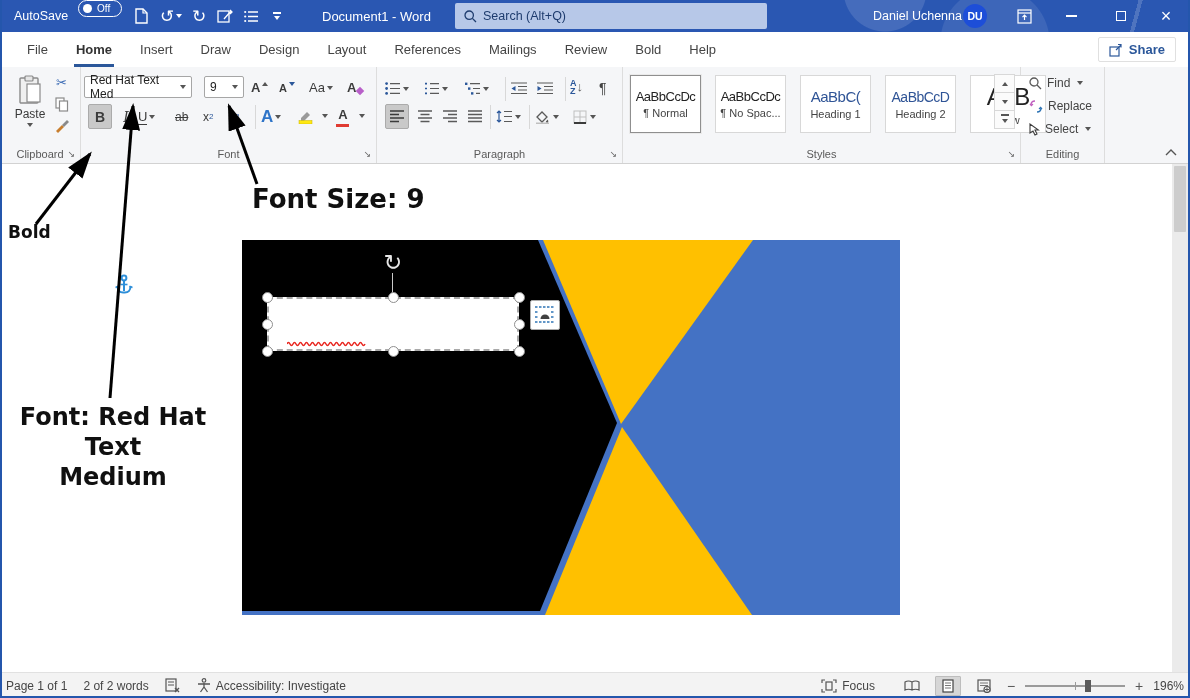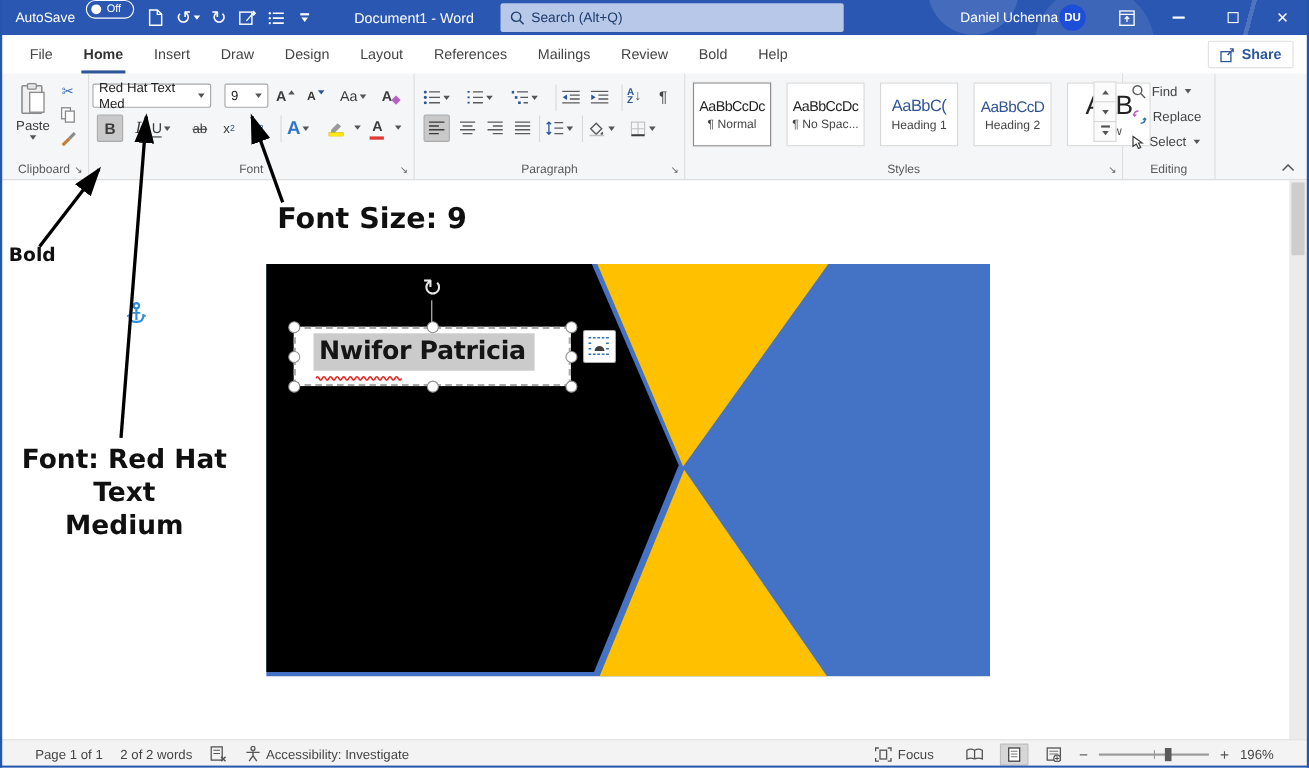--- a/index.html
+++ b/index.html
@@ -98,21 +98,21 @@
   .canvas > svg.bg{position:absolute;inset:0}
   .tbox{position:absolute;left:25px;top:57px;width:252px;height:54px;background:#fff;border:2px dashed #A9A9A9}
   .tbox-text{position:absolute;left:43px;top:63px;background:#CBCBCB;padding:3px 8px 5px 5px;font-family:"DejaVu Sans",sans-serif;font-weight:700;font-size:23px;letter-spacing:-.3px;color:#151515;white-space:nowrap}
   .squiggle{position:absolute;left:45px;top:101px}
   .hdl{position:absolute;width:11px;height:11px;border-radius:50%;background:#fff;border:1.5px solid #8F8F8F;z-index:6}
   .rot{position:absolute;left:139px;top:11px;width:24px;height:24px;color:#E6E6E6;font-size:22px;line-height:24px;text-align:center;font-family:"DejaVu Sans",sans-serif}
   .rline{position:absolute;left:150px;top:33px;width:1px;height:24px;background:#C9C9C9}
   .lopt{position:absolute;left:288px;top:60px;width:30px;height:30px;background:#fff;border:1px solid #ABABAB;display:flex;align-items:center;justify-content:center;border-radius:2px}
 
   
-  .statusbar{position:absolute;bottom:0;left:0;width:100%;height:26px;background:#F3F3F3;border-top:1px solid #E1E1E1;display:flex;align-items:center;justify-content:space-between;font-size:12px;color:#454545;padding:0 32px;z-index:6}
+  .statusbar{position:absolute;bottom:0;left:0;width:100%;height:26px;background:#F3F3F3;border-top:1px solid #E1E1E1;display:flex;align-items:center;justify-content:space-between;font-size:12px;color:#454545;padding:0 6px;z-index:6}
   .sb-left,.sb-right{display:flex;align-items:center;gap:16px}
   .sb-right{gap:10px}
   .sb-item{display:flex;align-items:center;gap:5px}
   .viewbtn{width:26px;height:20px;display:flex;align-items:center;justify-content:center;border-radius:1px}
   .viewbtn.active{background:#D6D6D6;border:1px solid #BDBDBD}
   .zoom-track{position:relative;width:100px;height:2px;background:#9A9A9A}
   .zoom-tick{position:absolute;left:50%;top:-3px;width:1px;height:8px;background:#9A9A9A}
   .zoom-thumb{position:absolute;left:60%;top:-5px;width:6px;height:12px;background:#5A5A5A}
   .zoom-sign{font-size:14px;color:#555}
 
@@ -509,21 +509,20 @@
         <rect x="0" y="0" width="658" height="375" fill="#4472C4"></rect>
         <polygon points="0,0 296,0 375,183 298,371 0,371" fill="#000000"></polygon>
         <polygon points="301,0 511,0 379,184" fill="#FFC000"></polygon>
         <polygon points="380,187 510,375 303,375" fill="#FFC000"></polygon>
       </svg>
 
       <span class="rot">↻</span>
       <span class="rline"></span>
 
       <div class="tbox"></div>
-      <div class="tbox-text">Nwifor Patricia</div>
       <svg class="squiggle" width="80" height="6" viewBox="0 0 80 6">
           <path d="M0 3 Q1.5 0 3 3 T6 3 T9 3 T12 3 T15 3 T18 3 T21 3 T24 3 T27 3 T30 3 T33 3 T36 3 T39 3 T42 3 T45 3 T48 3 T51 3 T54 3 T57 3 T60 3 T63 3 T66 3 T69 3 T72 3 T75 3 T78 3" fill="none" stroke="#E8261F" stroke-width="1.5"></path>
         </svg>
 
       <span class="hdl" style="left:19.5px;top:51.5px"></span>
       <span class="hdl" style="left:145.5px;top:51.5px"></span>
       <span class="hdl" style="left:271.5px;top:51.5px"></span>
       <span class="hdl" style="left:19.5px;top:78.5px"></span>
       <span class="hdl" style="left:271.5px;top:78.5px"></span>
       <span class="hdl" style="left:19.5px;top:105.5px"></span>

